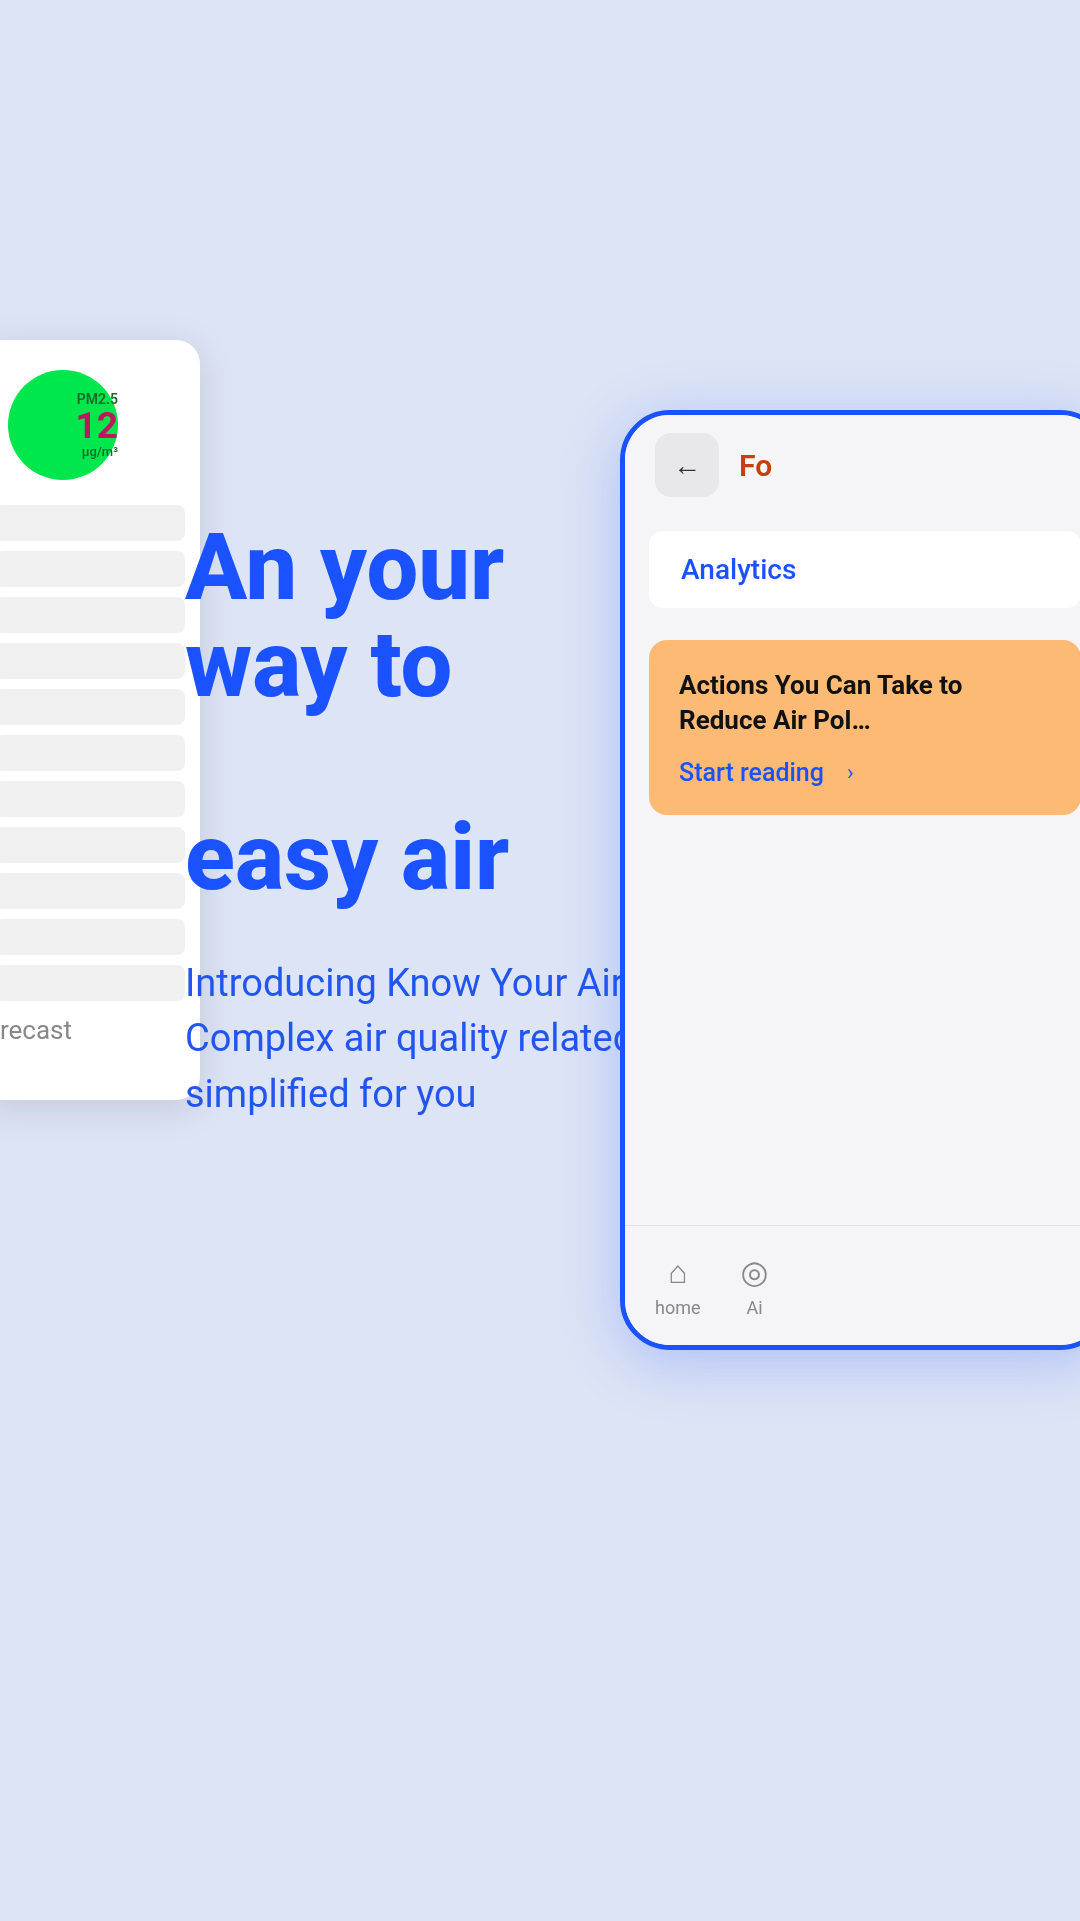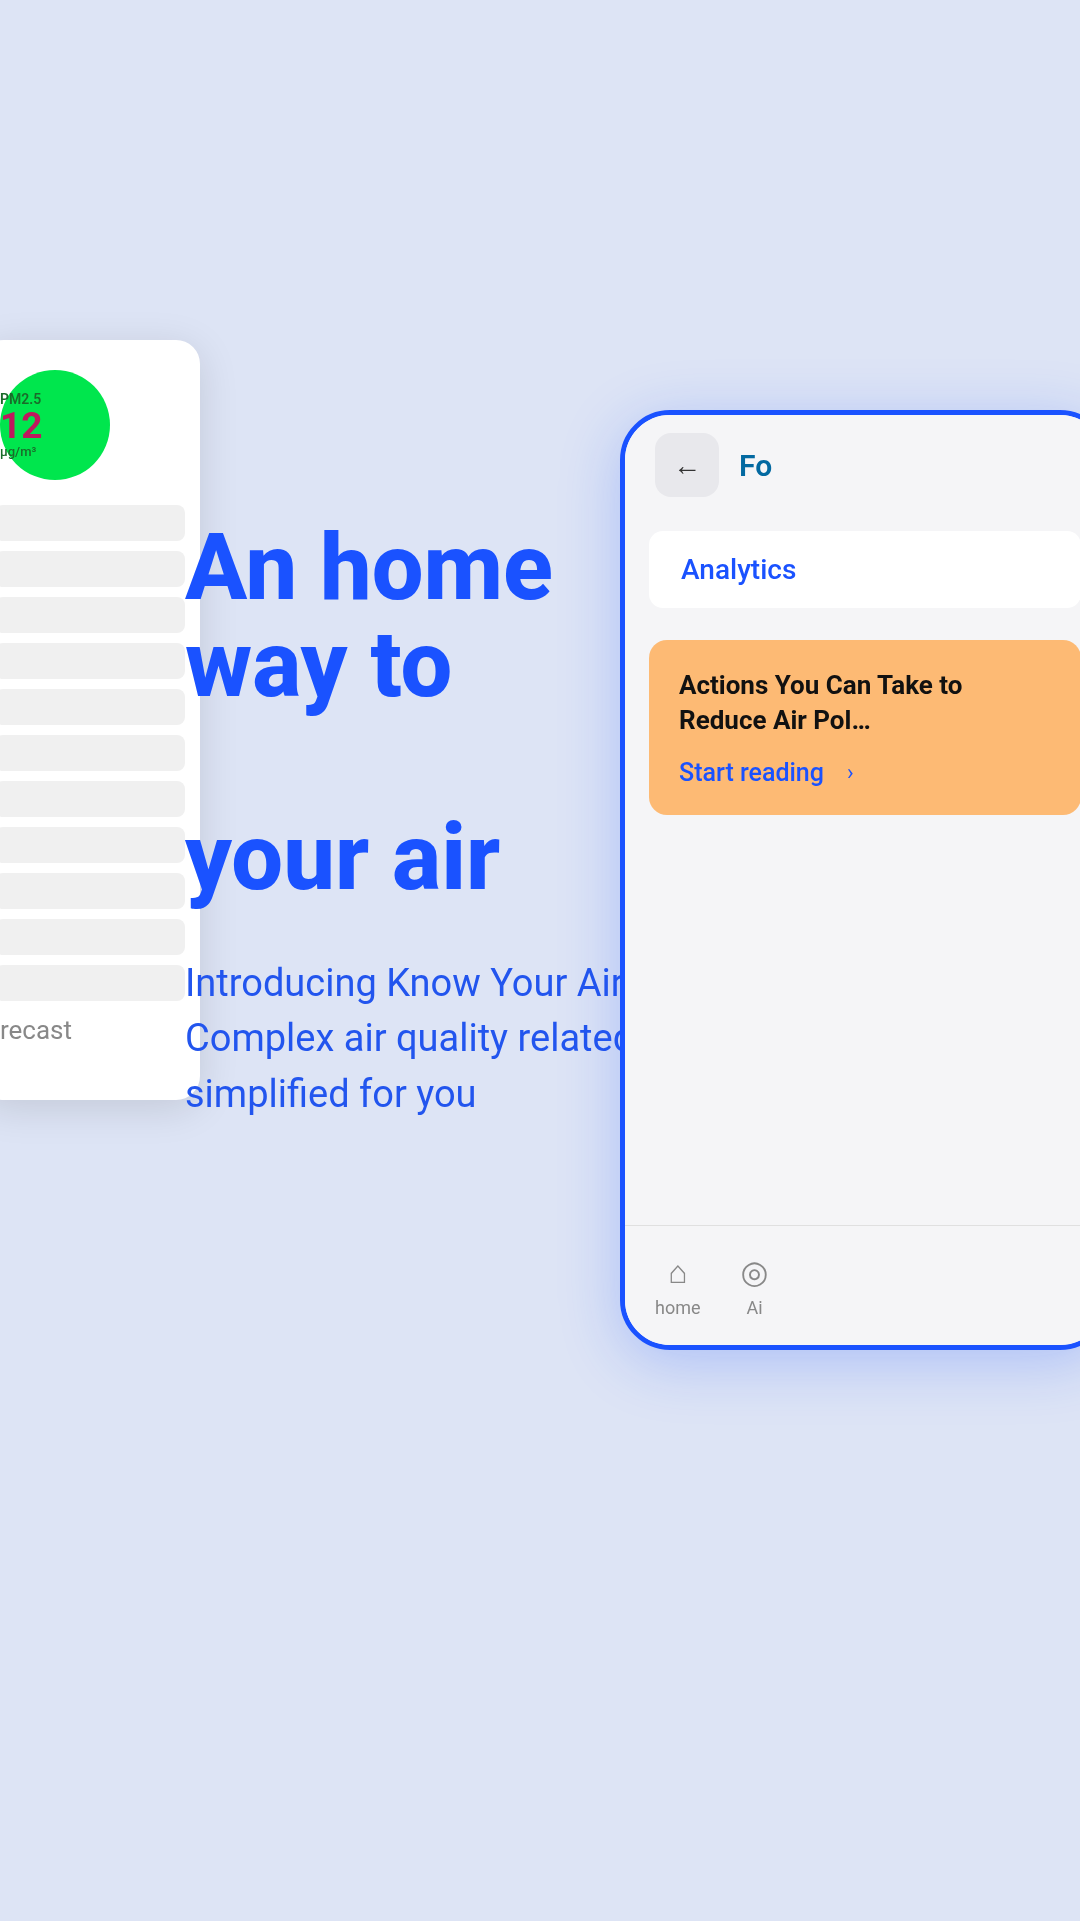--- a/index.html
+++ b/index.html
@@ -22,28 +22,28 @@
       height: 760px;
       background: #ffffff;
       border-radius: 24px;
       box-shadow: 0 8px 40px rgba(0,0,0,0.12);
       overflow: hidden;
     }
 
     .pm-badge {
       position: absolute;
       top: 30px;
-      left: 20px;
+      left: 28px;
       width: 110px;
       height: 110px;
       border-radius: 50%;
       background: #00e64d;
       display: flex;
       flex-direction: column;
-      align-items: flex-start;
+      align-items: flex-end;
       justify-content: center;
     }
 
     .pm-label {
       font-size: 14px;
       font-weight: 600;
       color: #1a6b2a;
     }
 
     .pm-value {
@@ -144,21 +144,21 @@
     }
 
     .back-arrow {
       font-size: 28px;
       color: #333;
     }
 
     .phone-title-text {
       font-size: 30px;
       font-weight: 600;
-      color: #0369a1;
+      color: #c2410c;
     }
 
     
     .analytics-tab-area {
       padding: 16px 24px;
       background: #f5f5f7;
     }
 
     .analytics-tab {
       background: #ffffff;
@@ -261,24 +261,24 @@
     <div class="card-row"></div>
     <div class="card-row"></div>
   </div>
   <div class="card-label-row">
     <span class="card-label">recast</span>
   </div>
 </div>
 
 <div class="main-text">
   <div class="headline">
-    <span>An home</span><br>
+    <span>An your</span><br>
     <span>way to</span><br>
     <br>
-    <span>your air</span>
+    <span>easy air</span>
   </div>
   <p class="subtext">Introducing Know Your Air. Complex air quality related topics simplified for you</p>
 </div>
 
 <div class="right-phone">
 
   <div class="phone-topbar">
     <div class="back-btn">
       <span class="back-arrow">←</span>
     </div>

